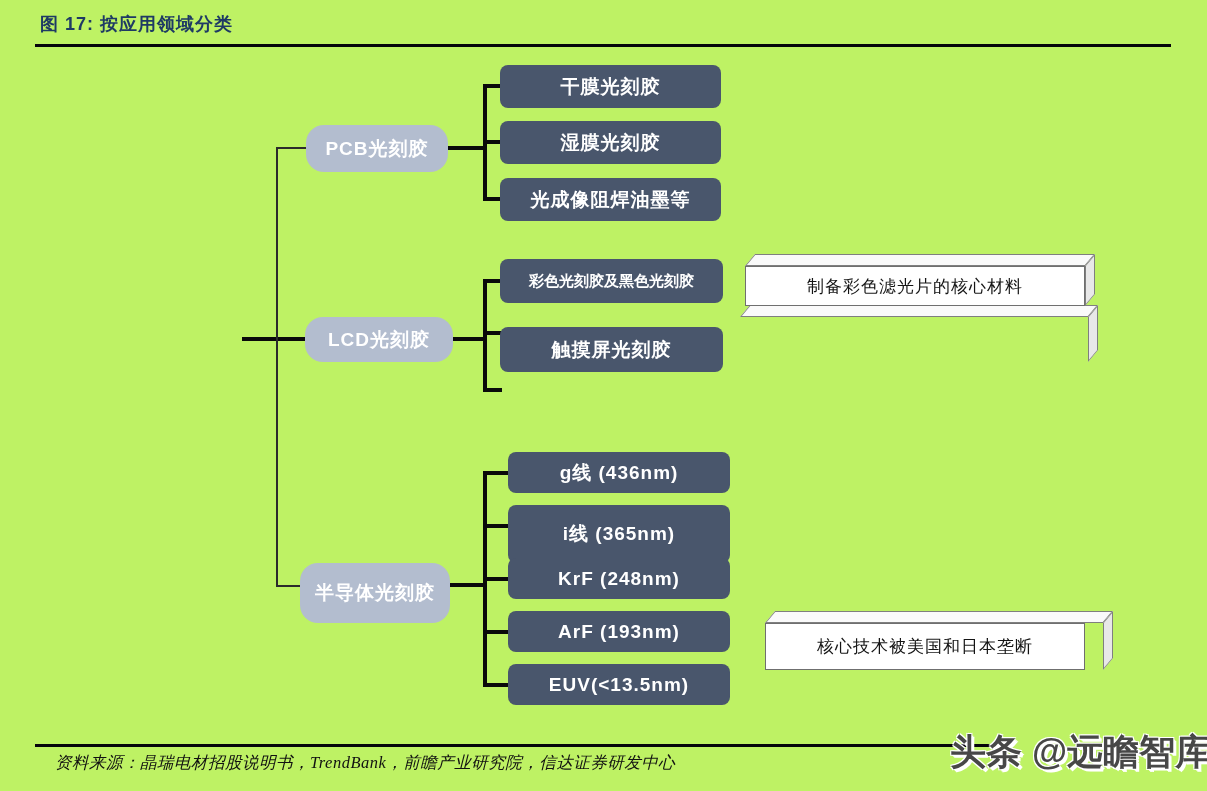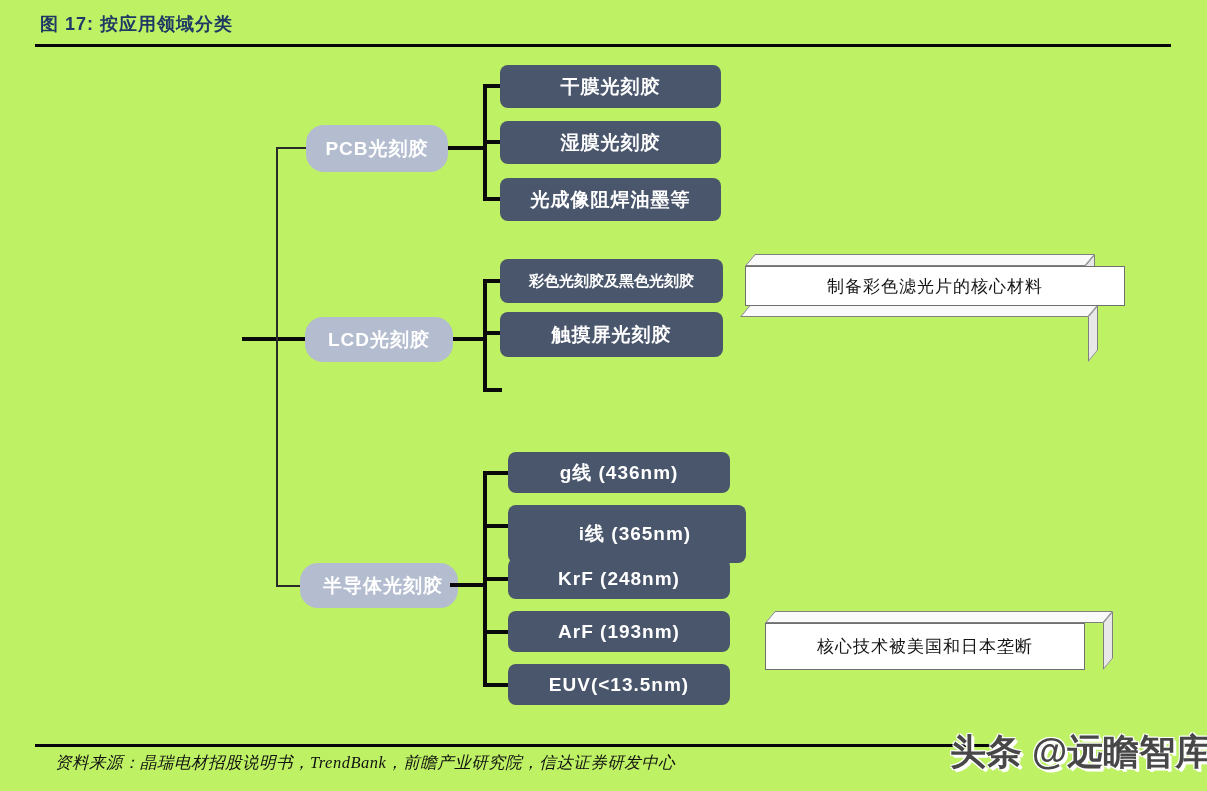--- a/index.html
+++ b/index.html
@@ -43,59 +43,59 @@
   <div class="rule top"></div>
 
 
   <div class="line" style="left:242px;top:337px;width:64px;height:4px;"></div>
   <div class="line thin" style="left:276px;top:147px;width:2px;height:440px;"></div>
   <div class="line thin" style="left:276px;top:147px;width:30px;height:2px;"></div>
   <div class="line thin" style="left:276px;top:585px;width:30px;height:2px;"></div>
 
   <div class="node light branch" style="left:306px;top:125px;width:142px;height:47px;">PCB光刻胶</div>
   <div class="node light branch" style="left:305px;top:317px;width:148px;height:45px;">LCD光刻胶</div>
-  <div class="node light branch" style="left:300px;top:563px;width:150px;height:45px;padding-left:8px;">半导体光刻胶</div>
+  <div class="node light branch" style="left:300px;top:563px;width:150px;height:60px;">半导体光刻胶</div>
 
   <div class="line" style="left:448px;top:146px;width:37px;height:4px;"></div>
   <div class="line" style="left:483px;top:84px;width:4px;height:117px;"></div>
   <div class="line" style="left:483px;top:84px;width:19px;height:4px;"></div>
   <div class="line" style="left:483px;top:140px;width:19px;height:4px;"></div>
   <div class="line" style="left:483px;top:197px;width:19px;height:4px;"></div>
 
   <div class="node child" style="left:500px;top:65px;width:221px;height:43px;">干膜光刻胶</div>
   <div class="node child" style="left:500px;top:121px;width:221px;height:43px;text-align:right;">湿膜光刻胶</div>
   <div class="node child" style="left:500px;top:178px;width:221px;height:43px;">光成像阻焊油墨等</div>
 
   <div class="line" style="left:453px;top:337px;width:32px;height:4px;"></div>
   <div class="line" style="left:483px;top:279px;width:4px;height:113px;"></div>
   <div class="line" style="left:483px;top:279px;width:19px;height:4px;"></div>
   <div class="line" style="left:483px;top:331px;width:19px;height:4px;"></div>
   <div class="line" style="left:483px;top:388px;width:19px;height:4px;"></div>
 
   <div class="node child small" style="left:500px;top:259px;width:223px;height:44px;">彩色光刻胶及黑色光刻胶</div>
-  <div class="node child" style="left:500px;top:312px;width:223px;height:45px;">触摸屏光刻胶</div>
+  <div class="node child" style="left:500px;top:327px;width:223px;height:45px;">触摸屏光刻胶</div>
 
   <div class="line" style="left:450px;top:583px;width:35px;height:4px;"></div>
   <div class="line" style="left:483px;top:471px;width:4px;height:216px;"></div>
   <div class="line" style="left:483px;top:471px;width:25px;height:4px;"></div>
   <div class="line" style="left:483px;top:524px;width:25px;height:4px;"></div>
   <div class="line" style="left:483px;top:577px;width:25px;height:4px;"></div>
   <div class="line" style="left:483px;top:630px;width:25px;height:4px;"></div>
   <div class="line" style="left:483px;top:683px;width:25px;height:4px;"></div>
 
   <div class="node child" style="left:508px;top:452px;width:222px;height:41px;">g线 (436nm)</div>
-  <div class="node child" style="left:508px;top:505px;width:222px;height:58px;padding-left:16px;">i线 (365nm)</div>
+  <div class="node child" style="left:508px;top:505px;width:222px;height:58px;">i线 (365nm)</div>
   <div class="node child" style="left:508px;top:558px;width:222px;height:41px;">KrF (248nm)</div>
   <div class="node child" style="left:508px;top:611px;width:222px;height:41px;">ArF (193nm)</div>
   <div class="node child" style="left:508px;top:664px;width:222px;height:41px;">EUV(&lt;13.5nm)</div>
 
   <div class="box3d" style="left:745px;top:254px;width:350px;height:52px;">
     <div class="face face-top" style="width:340px;"></div>
     <div class="face face-right" style="left:340px;height:40px;"></div>
-    <div class="face face-front" style="width:380px;height:40px;">制备彩色滤光片的核心材料</div>
+    <div class="face face-front" style="width:340px;height:40px;">制备彩色滤光片的核心材料</div>
   </div>
 
   <div class="box3d" style="left:740px;top:305px;width:358px;height:57px;">
     <div class="face face-top" style="width:348px;"></div>
     <div class="face face-right" style="left:348px;height:45px;"></div>
   </div>
 
   <div class="box3d" style="left:765px;top:611px;width:348px;height:59px;">
     <div class="face face-top" style="width:338px;"></div>
     <div class="face face-right" style="left:338px;height:47px;"></div>

